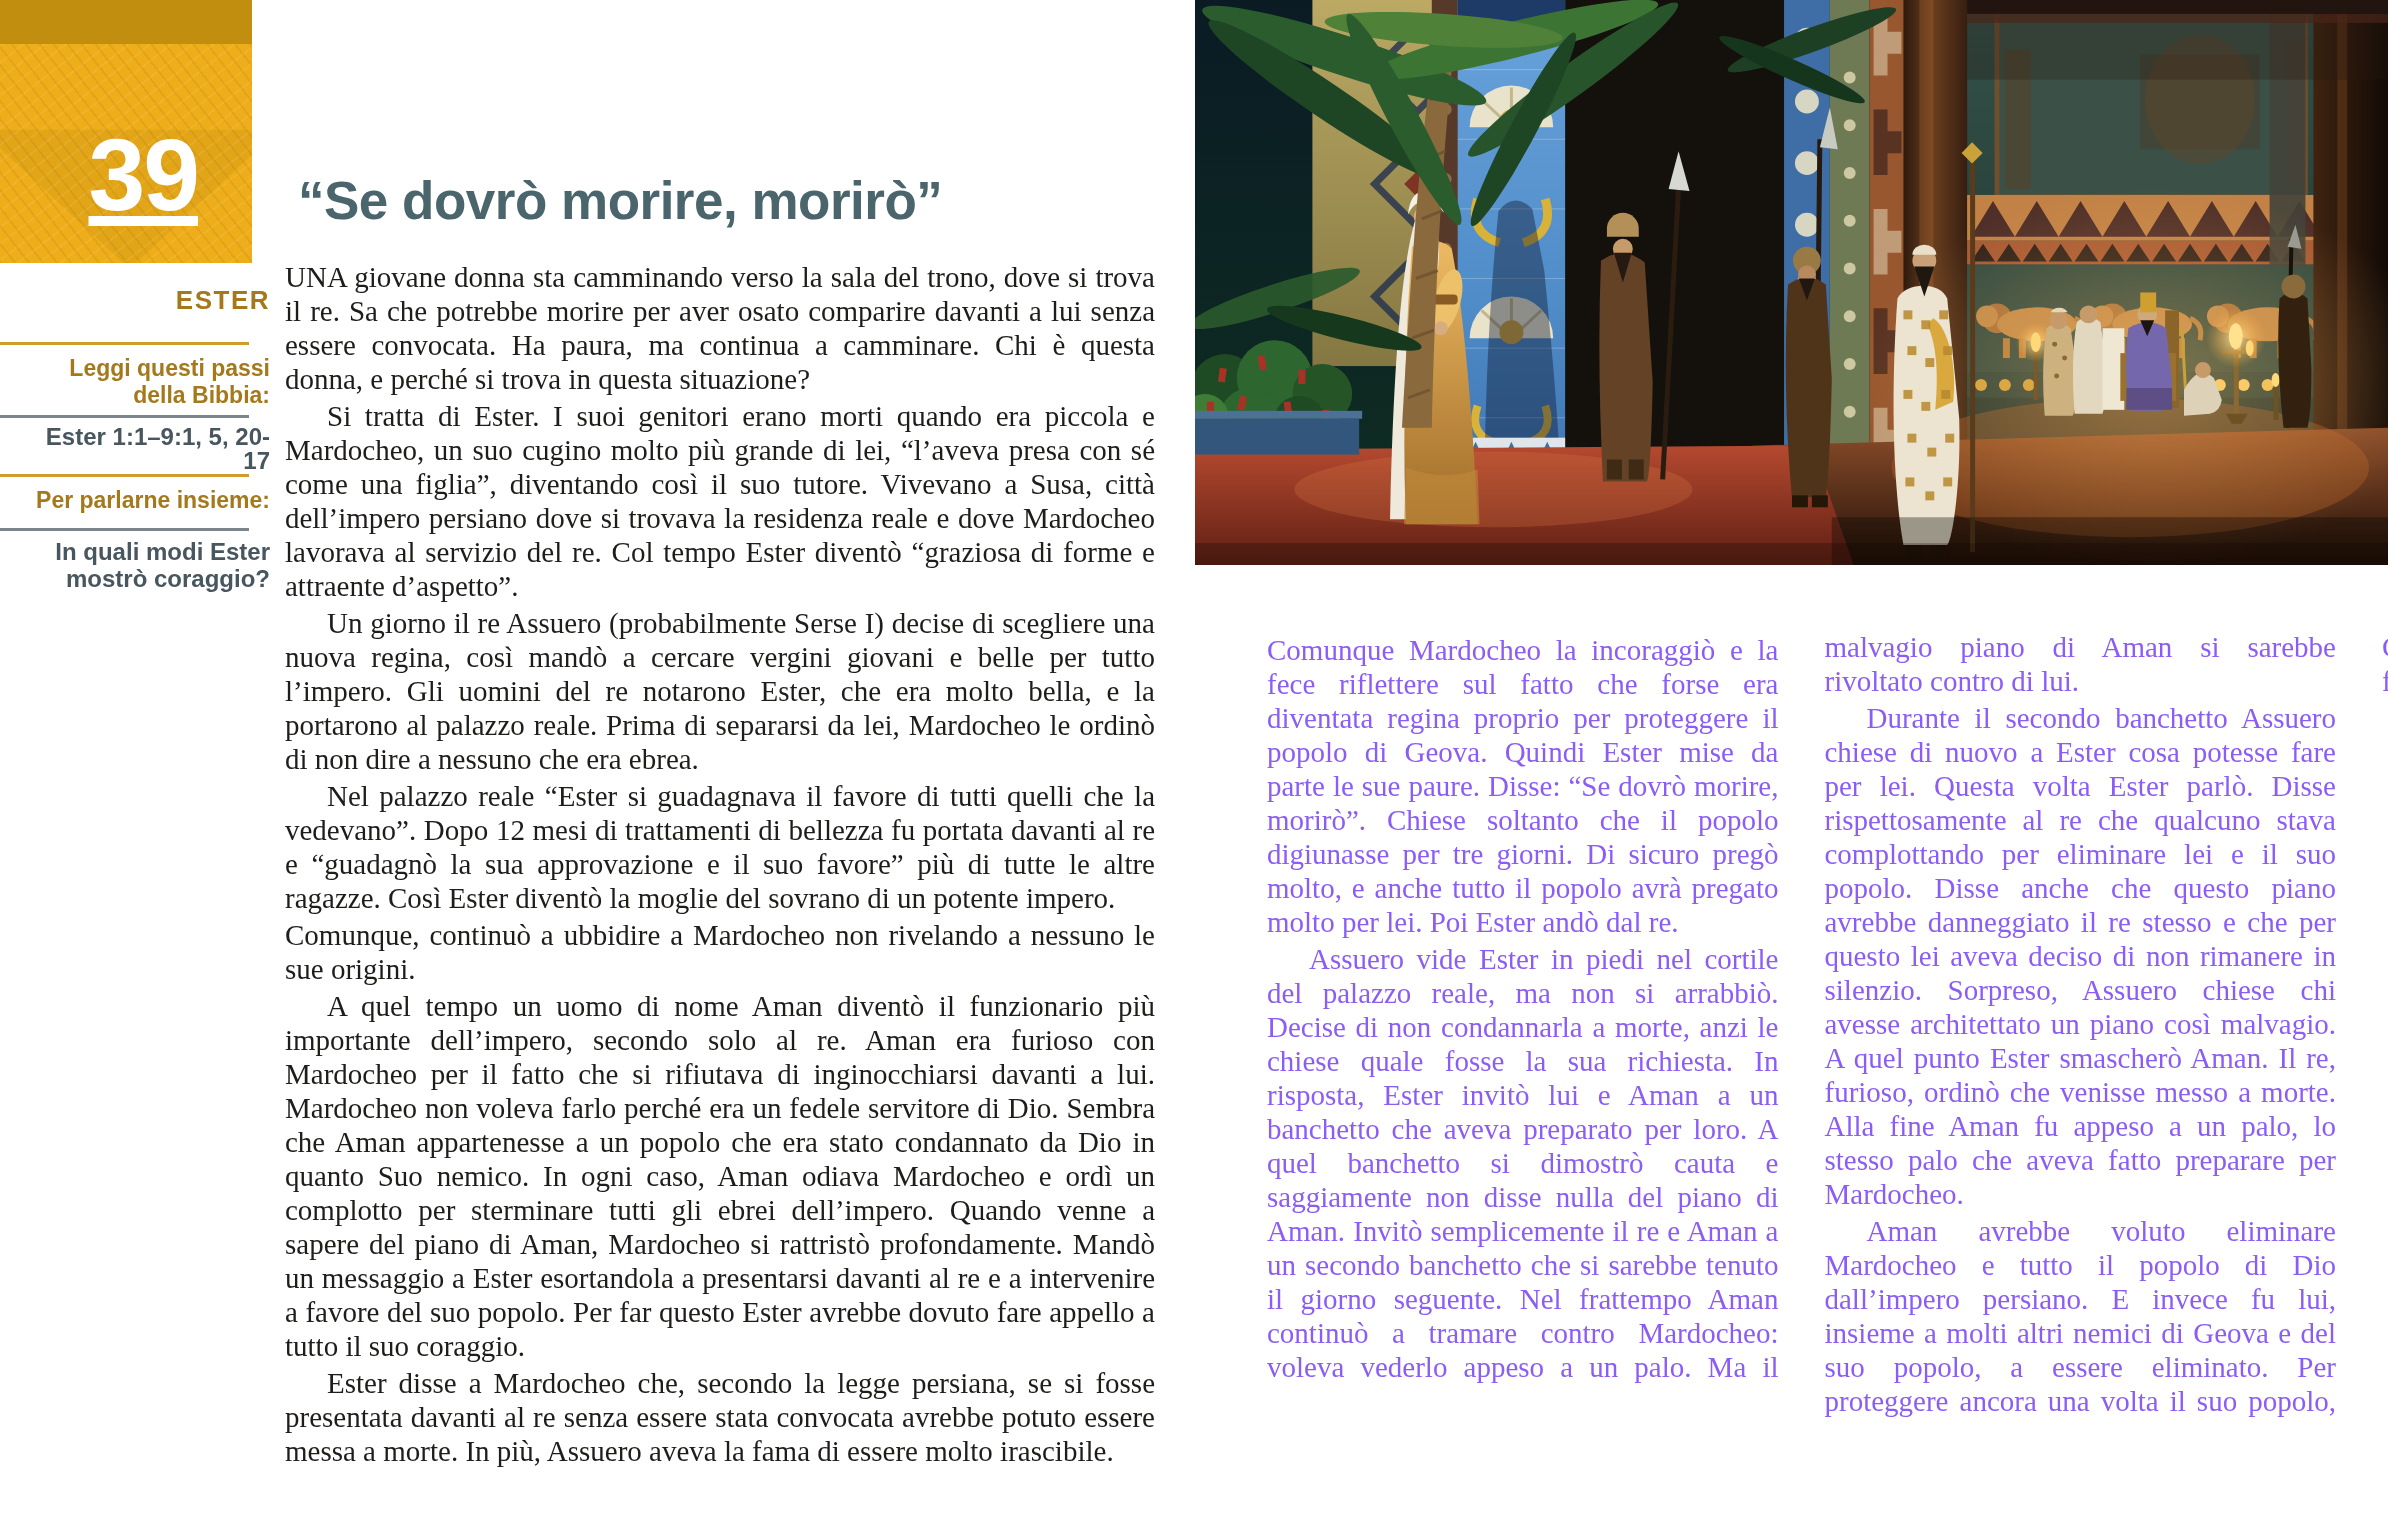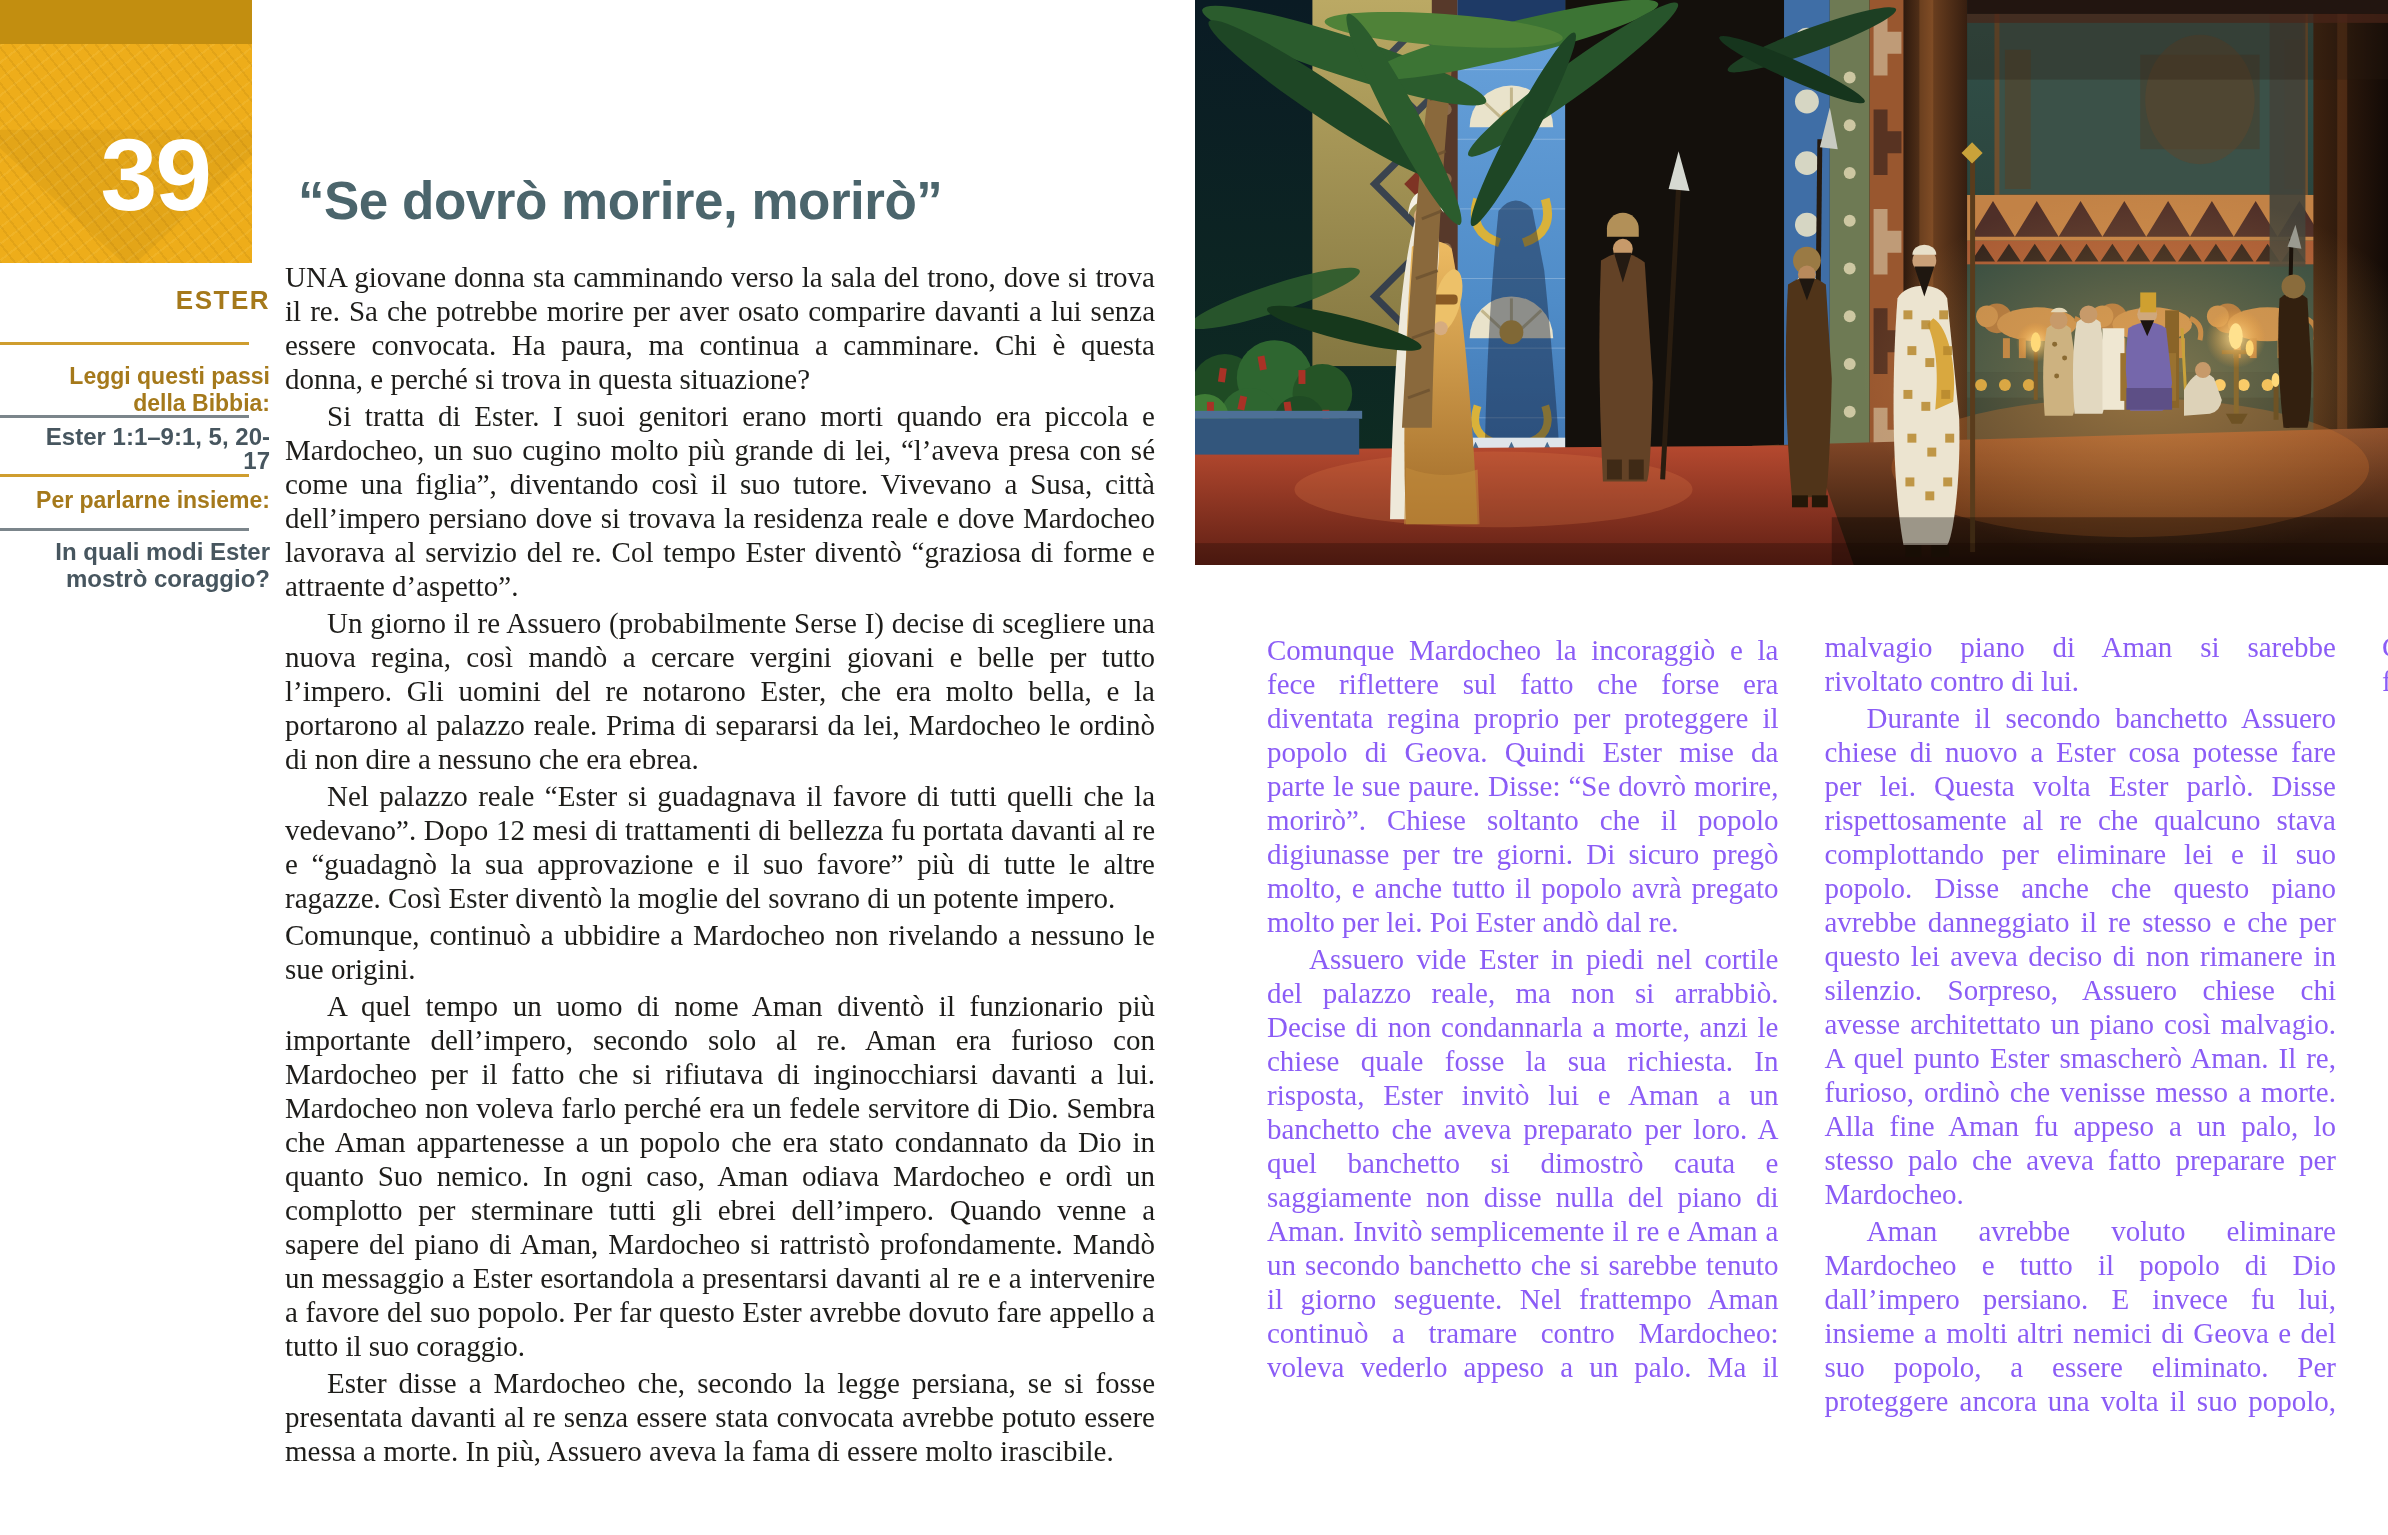--- a/index.html
+++ b/index.html
@@ -8,34 +8,34 @@
 
   
   .badge{position:absolute;left:0;top:0;width:252px;height:263px;background:#eead1a;overflow:hidden;}
   .badge::before{content:"";position:absolute;inset:0;
      background:
        repeating-linear-gradient(52deg, rgba(120,80,0,.10) 0 2px, transparent 2px 11px),
        repeating-linear-gradient(-38deg, rgba(255,225,130,.12) 0 2px, transparent 2px 13px);}
   .badge::after{content:"";position:absolute;left:-20px;top:70px;width:299px;height:199px;
      background:rgba(0,0,0,.045);clip-path:polygon(50% 100%,0 30%,100% 30%);}
   .badge-band{position:absolute;left:0;top:0;width:100%;height:44px;background:#c28e10;}
-  .badge-number{position:absolute;top:124px;right:42px;font:700 102px/1 "Liberation Sans",sans-serif;
-     color:#ffffff;letter-spacing:-2px;z-index:2;}
+  .badge-number{position:absolute;top:124px;right:54px;font:700 102px/1 "Liberation Sans",sans-serif;
+     color:#ffffff;letter-spacing:-2px;z-index:2;text-decoration:underline;}
 
   
   .sidebar{position:absolute;left:0;top:0;width:249px;height:697px;text-align:right;
      font-family:"Liberation Sans",sans-serif;padding-left:24px;}
   .s-book{position:absolute;top:287px;right:3px;width:246px;font:700 26px/1 "Liberation Sans",sans-serif;
      color:#a5791b;letter-spacing:1.5px;}
   .s-rule{position:absolute;left:0;width:249px;height:3px;}
   .s-rule.gold{background:#cf9d2e;}
   .s-rule.gray{background:#7b858b;}
   .r1{top:342px;} .r2{top:415px;} .r3{top:474px;} .r4{top:528px;}
   .s-h{position:absolute;right:3px;width:246px;font:700 23px/27px "Liberation Sans",sans-serif;color:#a5791b;}
-  .l1{top:355px;margin-top:8px;} .l2{top:487px;}
+  .l1{top:355px;} .l2{top:487px;}
   .s-ref{position:absolute;top:425px;right:3px;width:246px;font:700 24px/1 "Liberation Sans",sans-serif;color:#47565f;}
   .s-q{position:absolute;top:538px;right:3px;width:246px;font:700 24px/27px "Liberation Sans",sans-serif;color:#47565f;}
 
   
   .title{position:absolute;left:282px;top:158px;margin:16px;
      font:700 53px/1 "Liberation Sans",sans-serif;color:#4b656c;letter-spacing:-0.5px;}
   .leftcol{position:absolute;left:282px;top:257px;width:876px;
      font:29px/34px "Liberation Serif",serif;color:#1e1d1a;text-align:justify;
      hyphens:auto;-webkit-hyphens:auto;}
   .leftcol p,.cols p{margin:3px;}

